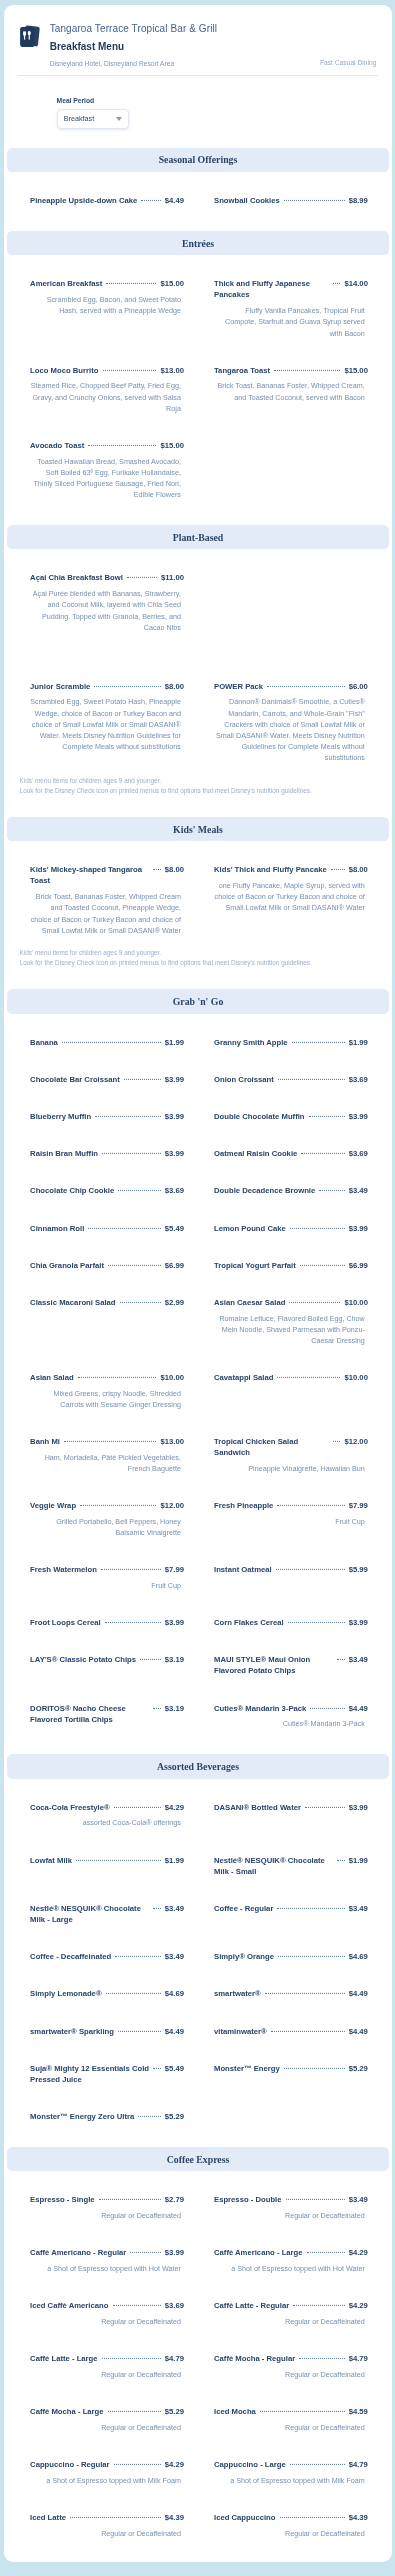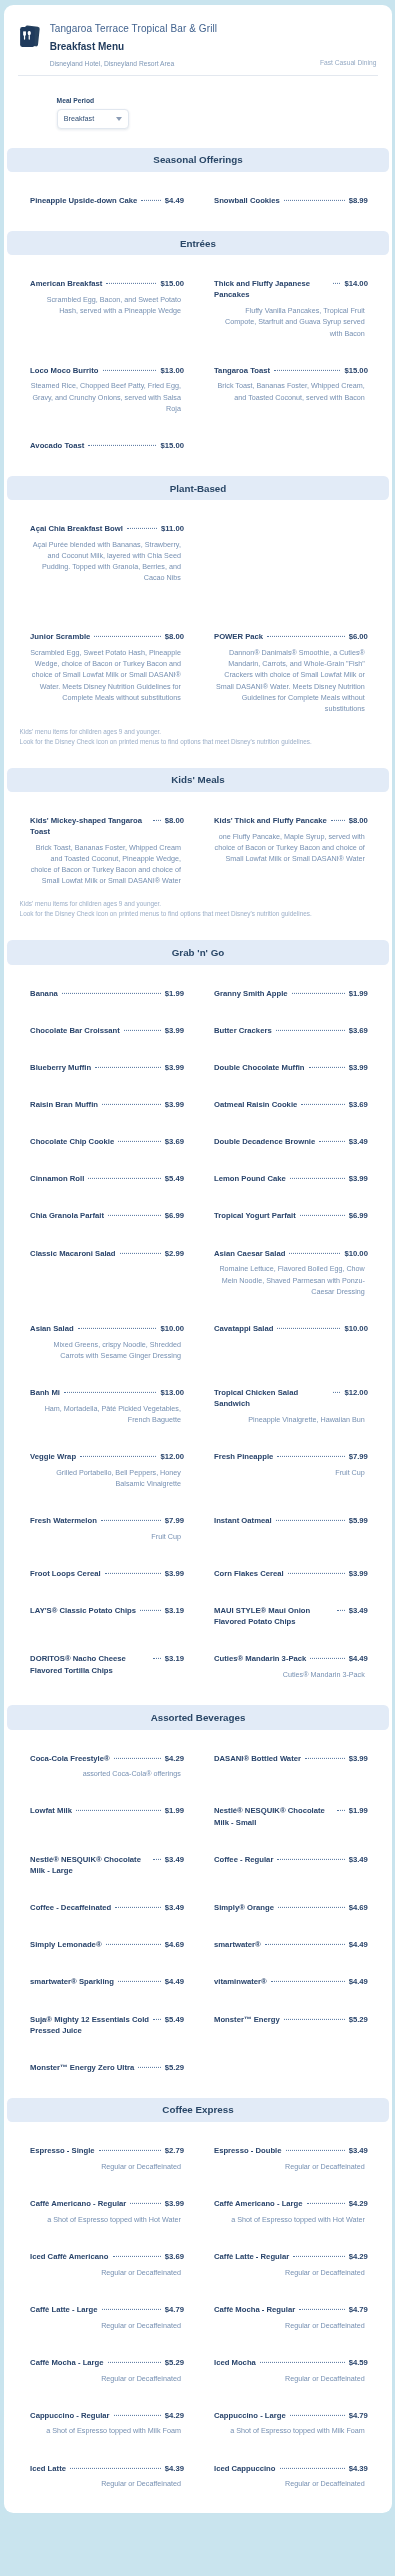--- a/index.html
+++ b/index.html
@@ -77,20 +77,21 @@
     background:#e2ebf7;
     margin:0 3.1px;
     border-radius:5.2px;
     padding:6.7px 5.2px;
     text-align:center;
   }
   .section-title{
     font-size:9.8px;
     font-weight:700;
     color:#2a4767;
+    font-family:Liberation Serif, serif;
   }
   .items-grid{
     display:grid;
     grid-template-columns:1fr 1fr;
     column-gap:30px;
     row-gap:26px;
     padding:23px 24px 9.3px 26px;
     align-items:start;
   }
   .item-row{display:flex;align-items:baseline;}
@@ -219,20 +220,21 @@
               <span class="item-price">$15.00</span>
             </div>
             <div class="item-desc">Brick Toast, Bananas Foster, Whipped Cream, and Toasted Coconut, served with Bacon</div>
           </div>
           <div class="item">
             <div class="item-row">
               <span class="item-name">Avocado Toast</span>
               <span class="dots"></span>
               <span class="item-price">$15.00</span>
             </div>
+            <div class="item-desc">Toasted Hawaiian Bread, Smashed Avocado, Soft Boiled 63º Egg, Furikake Hollandaise, Thinly Sliced Portuguese Sausage, Fried Nori, Edible Flowers</div>
           </div>
         </div>
       </section>
       <section class="section">
         <div class="section-bar">
           <div class="section-title">Plant-Based</div>
         </div>
         <div class="items-grid">
           <div class="item">
             <div class="item-row">
@@ -316,21 +318,21 @@
           </div>
           <div class="item">
             <div class="item-row">
               <span class="item-name">Chocolate Bar Croissant</span>
               <span class="dots"></span>
               <span class="item-price">$3.99</span>
             </div>
           </div>
           <div class="item">
             <div class="item-row">
-              <span class="item-name">Butter Crackers</span>
+              <span class="item-name">Onion Croissant</span>
               <span class="dots"></span>
               <span class="item-price">$3.69</span>
             </div>
           </div>
           <div class="item">
             <div class="item-row">
               <span class="item-name">Blueberry Muffin</span>
               <span class="dots"></span>
               <span class="item-price">$3.99</span>
             </div>

